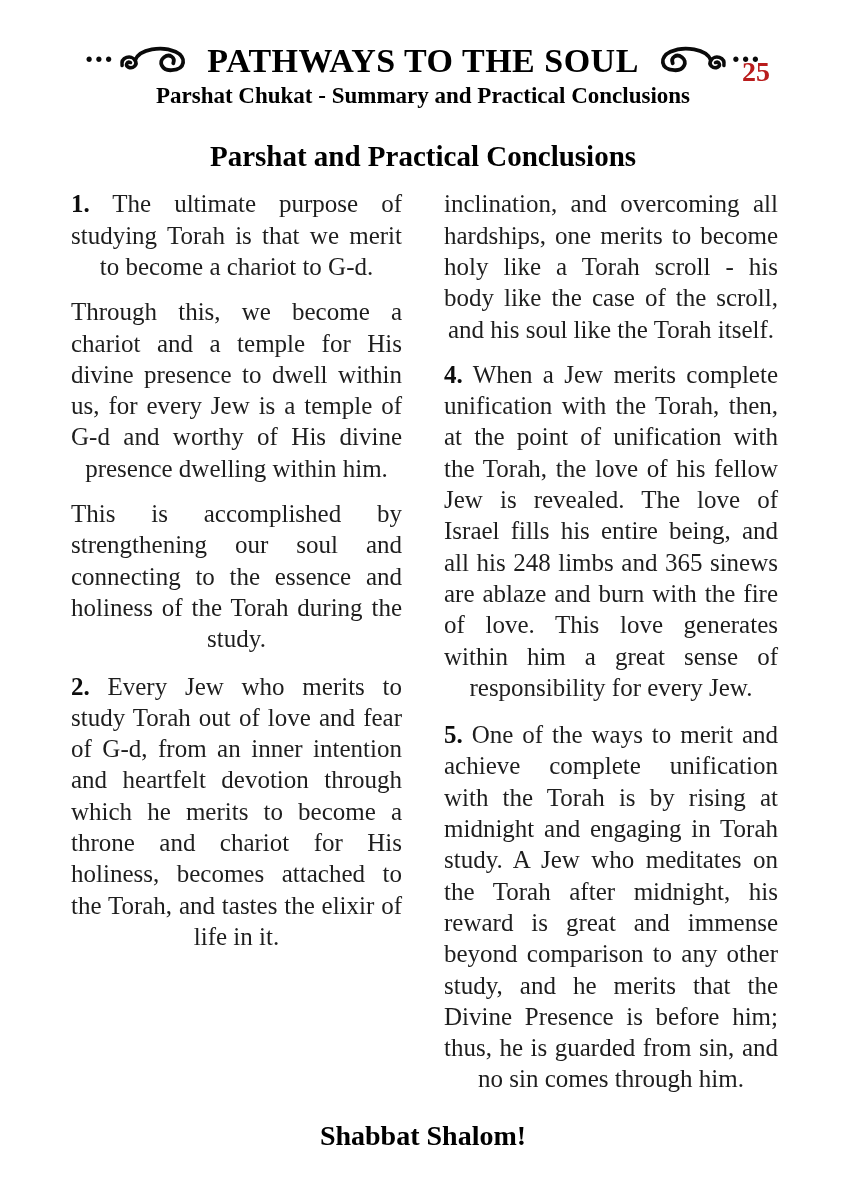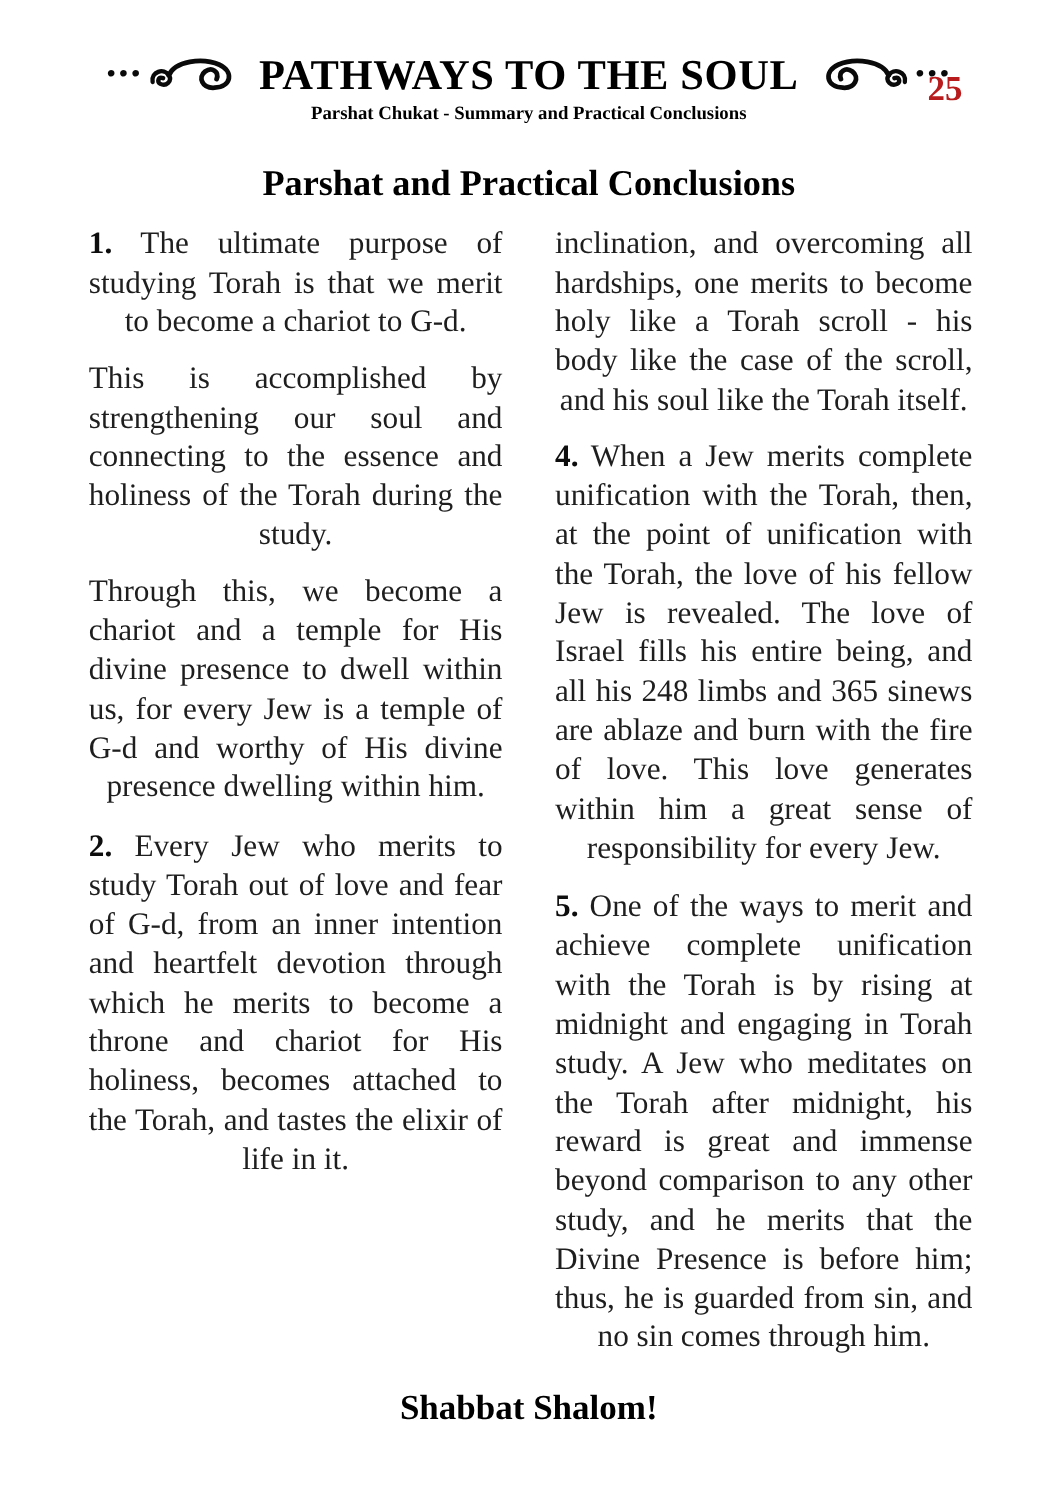--- a/index.html
+++ b/index.html
@@ -45,21 +45,21 @@
     position: absolute;
     top: 56px;
     right: 76px;
     font-size: 28px;
     font-weight: bold;
     color: #b91c1c;
   }
   .subtitle {
     margin: 4px 0 0 0;
     text-align: center;
-    font-size: 15px;
+    font-size: 23px;
     font-weight: bold;
     color: #000;
   }
   
   .section-heading {
     margin: 31px 0 0 0;
     text-align: center;
     font-size: 29px;
     font-weight: bold;
     color: #000;
@@ -119,22 +119,22 @@
   </div>
 
   <div class="subtitle">Parshat Chukat - Summary and Practical Conclusions</div>
 
   <h2 class="section-heading">Parshat and Practical Conclusions</h2>
 
   <div class="columns">
 
     <div class="col col-left">
       <p class="para"><b class="pnum">1.</b> <span>The ultimate purpose of studying Torah is that we merit to become a chariot to G-d.</span></p>
+      <p class="para"><span>Through this, we become a chariot and a temple for His divine presence to dwell within us, for every Jew is a temple of G-d and worthy of His divine presence dwelling within him.</span></p>
       <p class="para"><span>This is accomplished by strengthening our soul and connecting to the essence and holiness of the Torah during the study.</span></p>
-      <p class="para"><span>Through this, we become a chariot and a temple for His divine presence to dwell within us, for every Jew is a temple of G-d and worthy of His divine presence dwelling within him.</span></p>
       <p class="para"><b class="pnum">2.</b> <span>Every Jew who merits to study Torah out of love and fear of G-d, from an inner intention and heartfelt devotion through which he merits to become a throne and chariot for His holiness, becomes attached to the Torah, and tastes the elixir of life in it.</span></p>
     </div>
 
     <div class="col col-right">
       <p class="para"><span>inclination, and overcoming all hardships, one merits to become holy like a Torah scroll - his body like the case of the scroll, and his soul like the Torah itself.</span></p>
       <p class="para"><b class="pnum">4.</b> <span>When a Jew merits complete unification with the Torah, then, at the point of unification with the Torah, the love of his fellow Jew is revealed. The love of Israel fills his entire being, and all his 248 limbs and 365 sinews are ablaze and burn with the fire of love. This love generates within him a great sense of responsibility for every Jew.</span></p>
       <p class="para"><b class="pnum">5.</b> <span>One of the ways to merit and achieve complete unification with the Torah is by rising at midnight and engaging in Torah study. A Jew who meditates on the Torah after midnight, his reward is great and immense beyond comparison to any other study, and he merits that the Divine Presence is before him; thus, he is guarded from sin, and no sin comes through him.</span></p>
     </div>
 
   </div>

